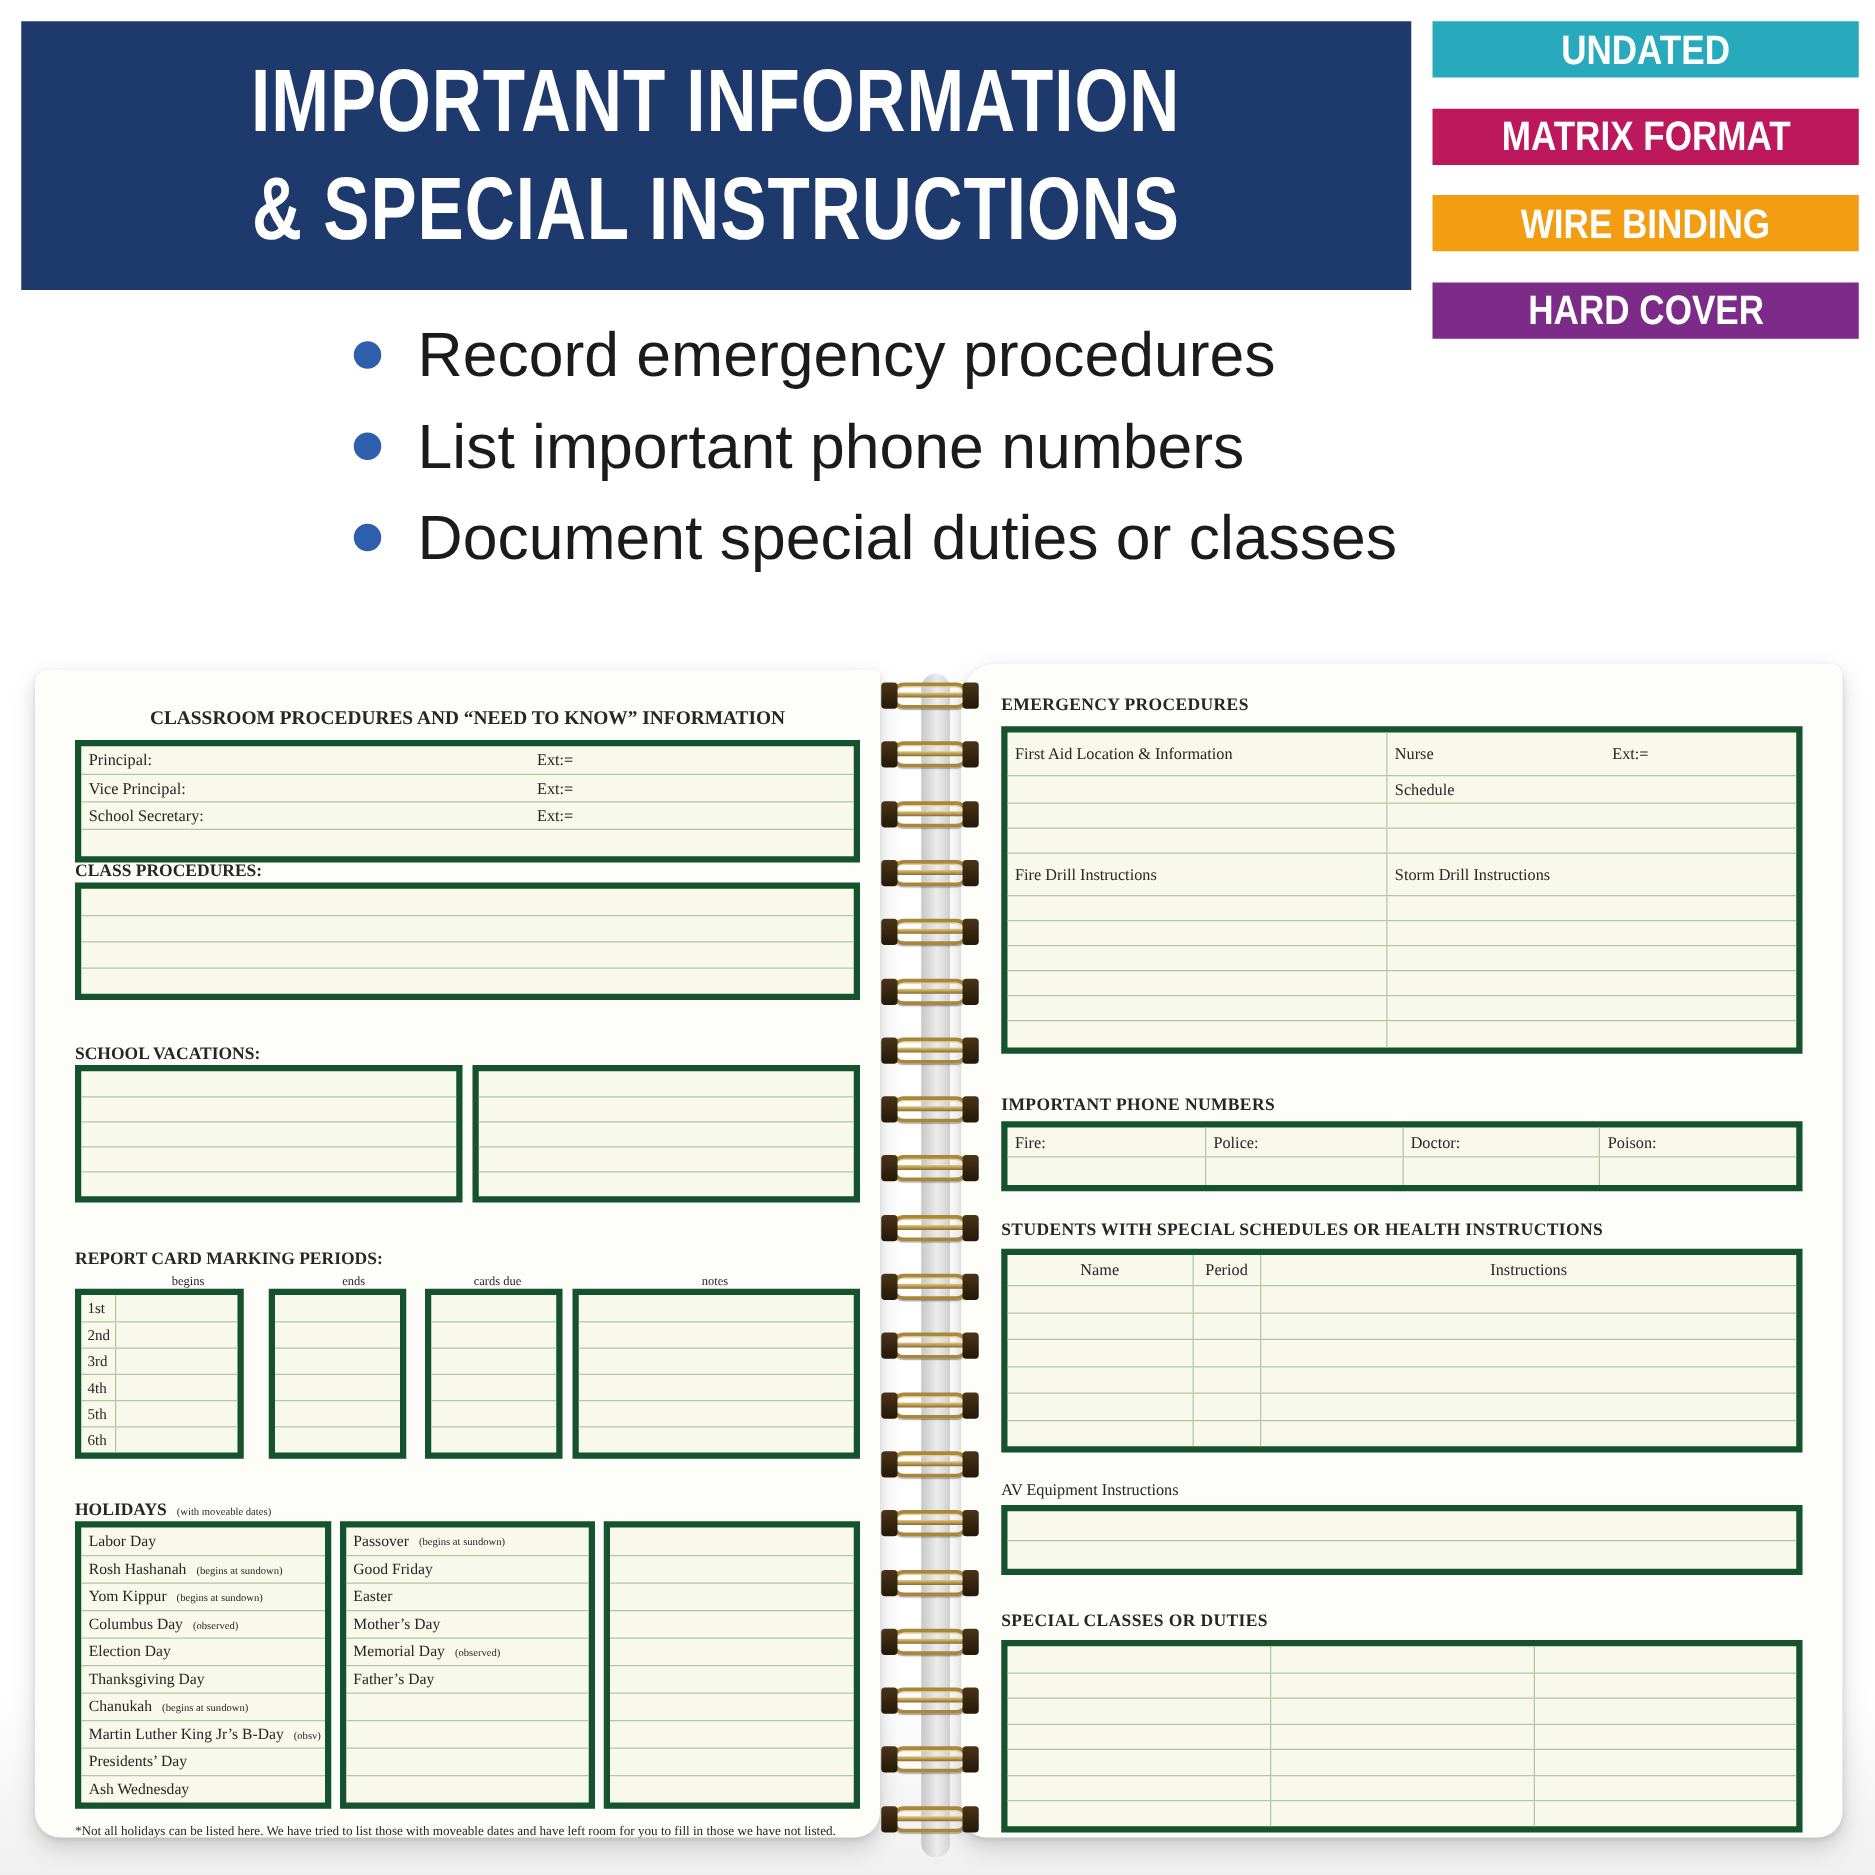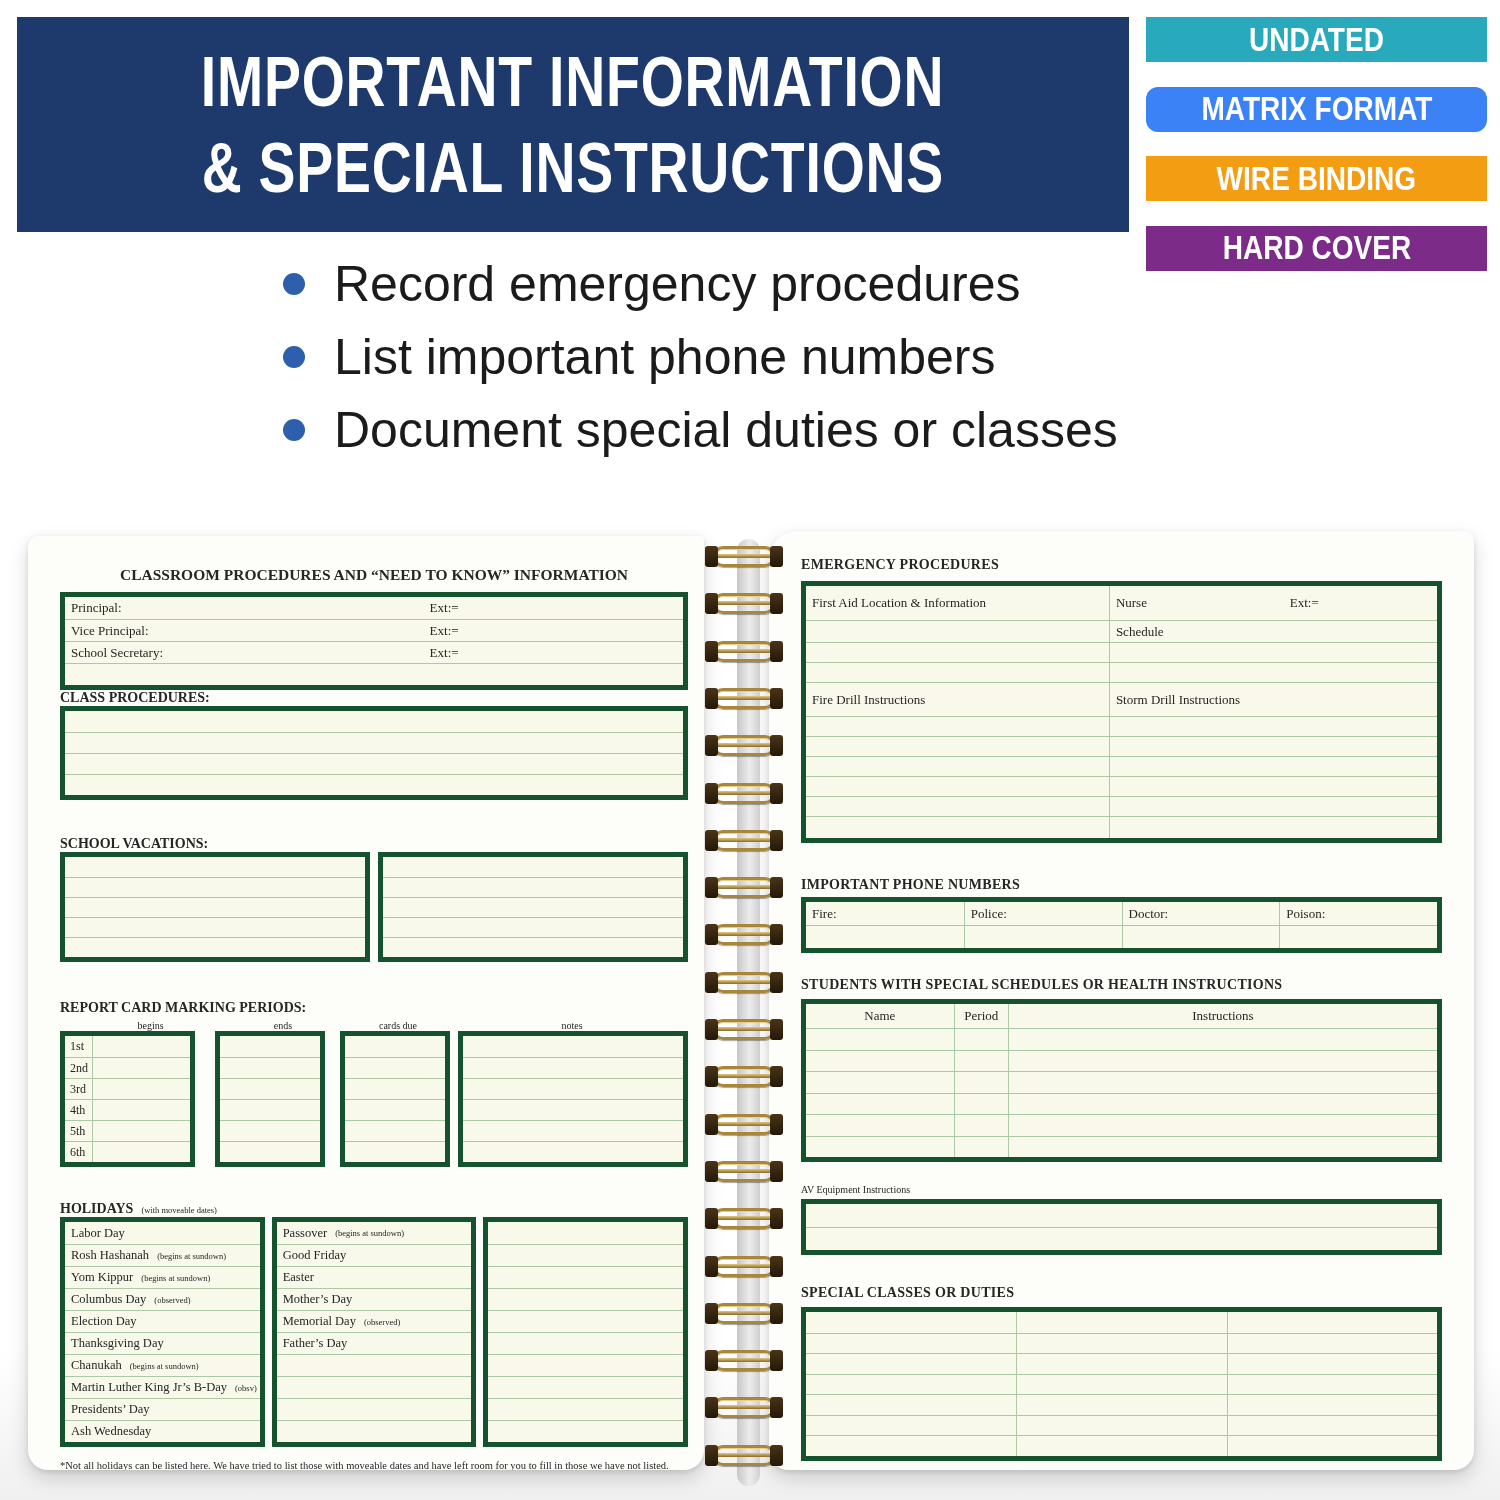--- a/index.html
+++ b/index.html
@@ -81,21 +81,21 @@
   .phone-title{margin:34px 0 4px;}
   .phone .trow{height:23px;}
   .phone .tcell{width:25%;font-size:13px;}
   .stu-title{margin:24px 0 6px;}
   .stu .trow{height:21.5px;}
   .stu .trow.head{height:24px;font-size:13px;}
   .stu .c1{width:23.4%;}
   .stu .c2{width:8.6%;}
   .stu .c3{width:68%;}
   .stu .head .tcell{justify-content:center;}
-  .av-label{margin:22px 0 4px;font-size:10px;}
+  .av-label{margin:22px 0 4px;font-size:13px;}
   .av .trow{height:23px;}
   .spc-title{margin:30px 0 6px;}
   .spc .trow{height:20.5px;}
   .spc .trow.head{height:26px;font-size:13px;}
   .spc .tcell{width:33.33%;justify-content:center;}
 
   
   .spine{position:absolute;left:737px;top:539px;width:23px;height:947px;z-index:1;
          background:linear-gradient(90deg,#c7c7c7,#ececec 55%,#d4d4d4);border-radius:12px;}
   .ring{position:absolute;left:705px;width:78px;height:21px;z-index:4;}
@@ -112,21 +112,21 @@
 
 <div class="banner">
   <div class="banner-line">IMPORTANT INFORMATION</div>
   <div class="banner-line">&amp; SPECIAL INSTRUCTIONS</div>
 </div>
 
 <div class="badges">
     <div class="badge" style="background: rgb(41, 170, 188);">
       <span class="badge-label">UNDATED</span>
     </div>
-    <div class="badge" style="background: #3b82f6; border-radius: 12px;">
+    <div class="badge" style="background: #be185d;">
       <span class="badge-label">MATRIX FORMAT</span>
     </div>
     <div class="badge" style="background: rgb(243, 157, 19);">
       <span class="badge-label">WIRE BINDING</span>
     </div>
     <div class="badge" style="background: rgb(124, 43, 136);">
       <span class="badge-label">HARD COVER</span>
     </div>
   </div>
 

